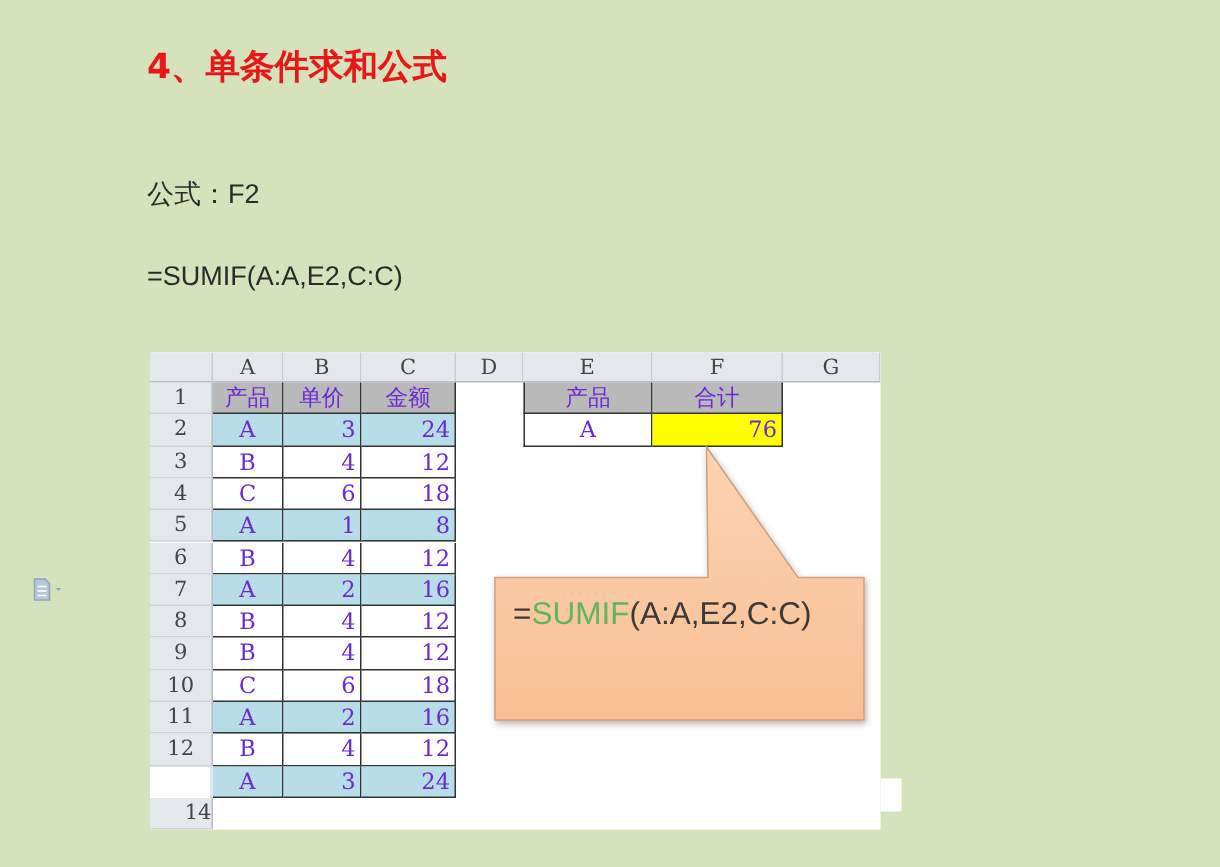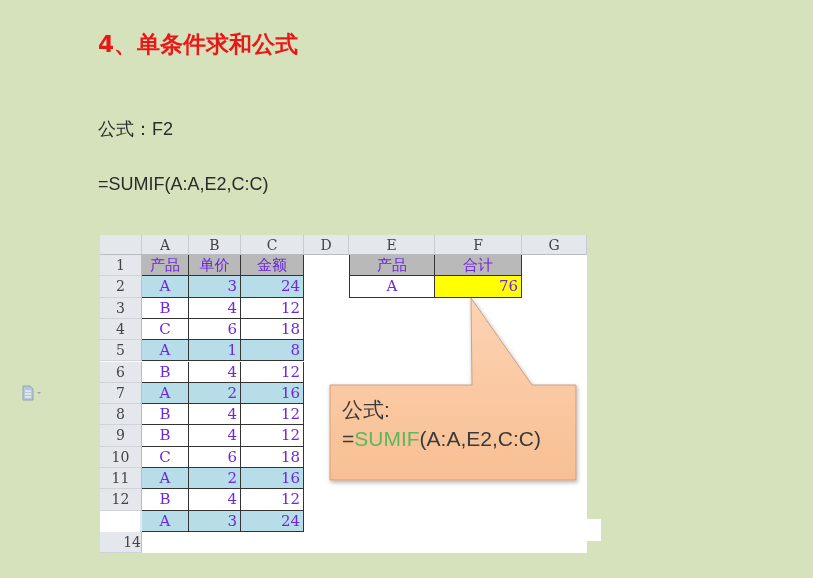--- a/index.html
+++ b/index.html
@@ -156,17 +156,16 @@
         <stop offset="0" stop-color="#fcd3b3"></stop>
         <stop offset="1" stop-color="#f8bf93"></stop>
       </linearGradient>
       <filter id="sh" x="-5%" y="-5%" width="115%" height="120%">
         <feDropShadow dx="1" dy="2" stdDeviation="2" flood-color="#000" flood-opacity="0.3"></feDropShadow>
       </filter>
     </defs>
     <path d="M230 150 H372 L371 63 L432 150 H476 V245 H230 Z" fill="url(#cg)" stroke="#c9a080" stroke-width="1" filter="url(#sh)"></path>
   </svg>
   <div class="callout-text">
-    <div>公式:</div>
     <div><span>=</span><span class="green">SUMIF</span><span>(A:A,E2,C:C)</span></div>
   </div>
 </div>
 <div class="sheet-ext"></div>
 
 </body></html>

